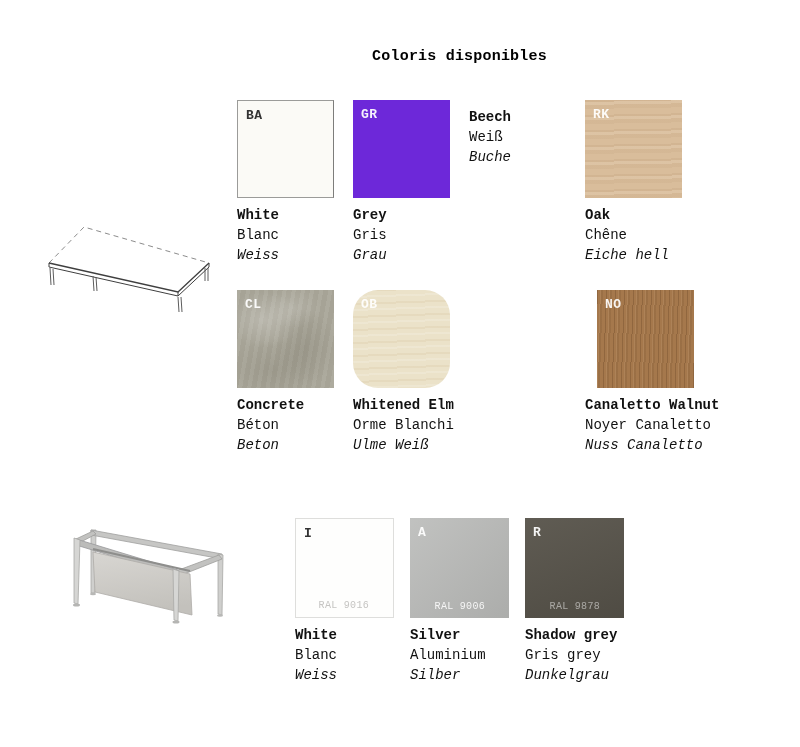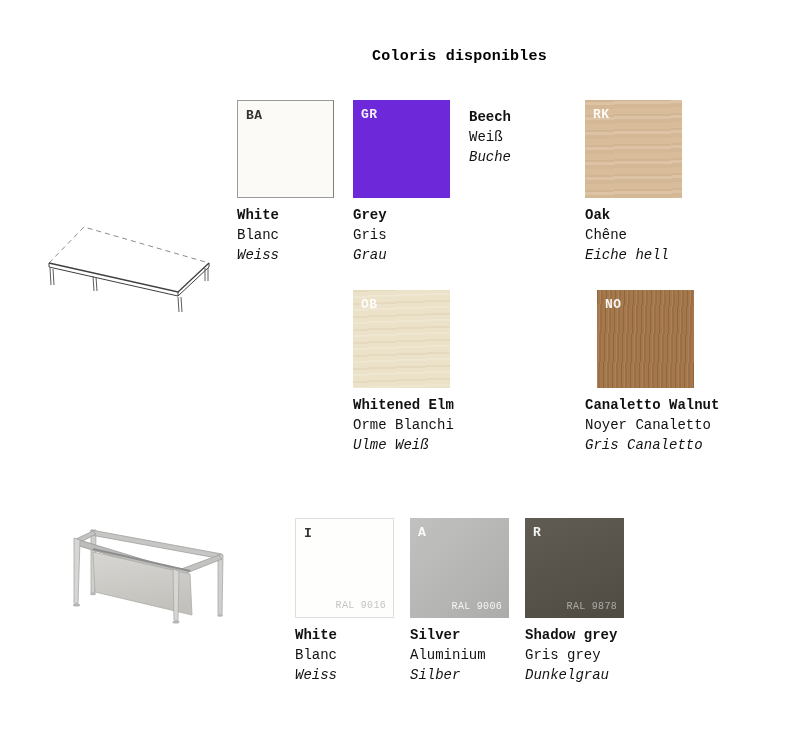--- a/index.html
+++ b/index.html
@@ -14,40 +14,40 @@
   .cell{position:absolute;white-space:nowrap;}
   .cell.c4{width:97px;}
   .cell.c3{width:99px;}
   .swatch{position:relative;width:97px;height:98px;box-sizing:border-box;}
   .c3 .swatch{width:99px;height:100px;}
   .code{
     position:absolute;top:7px;left:8px;font-size:13px;font-weight:bold;
     letter-spacing:.5px;color:rgba(255,255,255,.93);
   }
   .code-dark .code{color:#333;}
-  .ral{position:absolute;right:7px;bottom:6px;font-size:10px;letter-spacing:.3px;}
+  .ral{position:absolute;right:24px;bottom:6px;font-size:10px;letter-spacing:.3px;}
   .ral-i{color:#c5c4c2;}
   .ral-a{color:rgba(255,255,255,.88);text-align:right;}
   .ral-r{color:rgba(255,255,255,.5);}
   .lbl{font-size:14px;line-height:20px;}
   .lbl-en{font-weight:bold;margin-top:7px;}
   .lbl-de{font-style:italic;}
   
   .sw-ba .swatch{border:1px solid #9b9b99;border-right-color:#7d7d7b;}
   .sw-i .swatch{border:1px solid #dededc;}
   
   .tex-fa .swatch{background-image:
     repeating-linear-gradient(178deg, rgba(182,130,80,.10) 0 3px, rgba(255,246,232,.14) 3px 6px,
       rgba(160,110,60,.07) 6px 11px, rgba(255,255,255,0) 11px 17px);}
   .tex-rk .swatch{background-image:
     repeating-linear-gradient(179deg, rgba(150,110,70,.10) 0 2px, rgba(255,250,240,.10) 2px 5px,
       rgba(140,100,60,.06) 5px 9px, rgba(255,255,255,0) 9px 15px);}
   .tex-ob .swatch{background-image:
     repeating-linear-gradient(178deg, rgba(190,160,110,.12) 0 2px, rgba(255,255,255,0) 2px 6px,
-      rgba(255,255,255,.16) 6px 8px, rgba(255,255,255,0) 8px 13px);}
+      rgba(255,255,255,.16) 6px 8px, rgba(255,255,255,0) 8px 13px); border-radius: 25px;}
   .tex-ol .swatch{background-image:
     radial-gradient(70px 45px at 75% 18%, rgba(255,255,255,.14), rgba(255,255,255,0) 70%),
     repeating-linear-gradient(177deg, rgba(90,75,55,.14) 0 2px, rgba(255,255,255,0) 2px 5px,
       rgba(255,255,255,.08) 5px 7px, rgba(255,255,255,0) 7px 12px);}
   .tex-no .swatch{background-image:
     repeating-linear-gradient(92deg, rgba(70,40,15,.22) 0 1px, rgba(255,255,255,0) 1px 3px,
       rgba(255,230,200,.09) 3px 4px, rgba(60,35,10,.10) 4px 6px, rgba(255,255,255,0) 6px 9px);}
   .tex-cl .swatch{background-image:
     radial-gradient(55px 40px at 28% 30%, rgba(255,255,255,.22), rgba(255,255,255,0) 70%),
     radial-gradient(45px 55px at 70% 58%, rgba(85,80,65,.16), rgba(85,80,65,0) 70%),
@@ -125,38 +125,46 @@
 
   <div class="cell c4 tex-rk" style="left:585px;top:100px;">
     <div class="swatch" style="background-color: rgb(217, 189, 155);">
       <span class="code">RK</span>
     </div>
     <div class="lbl lbl-en">Oak</div>
     <div class="lbl lbl-fr">Chêne</div>
     <div class="lbl lbl-de">Eiche hell</div>
   </div>
 
+  <div class="cell c4 tex-cl" style="left:237px;top:290px;">
+    <div class="swatch" style="background-color: rgb(169, 166, 153);">
+      <span class="code">CL</span>
+    </div>
+    <div class="lbl lbl-en">Concrete</div>
+    <div class="lbl lbl-fr">Béton</div>
+    <div class="lbl lbl-de">Beton</div>
+  </div>
 
   <div class="cell c4 tex-ob" style="left:353px;top:290px;">
     <div class="swatch" style="background-color: rgb(235, 226, 201);">
       <span class="code">OB</span>
     </div>
     <div class="lbl lbl-en">Whitened Elm</div>
     <div class="lbl lbl-fr">Orme Blanchi</div>
     <div class="lbl lbl-de">Ulme Weiß</div>
   </div>
 
 
   <div class="cell c4 tex-no" style="left:585px;top:290px;">
     <div class="swatch" style="background-color: rgb(165, 120, 76); margin-left: 12px;">
       <span class="code">NO</span>
     </div>
     <div class="lbl lbl-en">Canaletto Walnut</div>
     <div class="lbl lbl-fr">Noyer Canaletto</div>
-    <div class="lbl lbl-de">Gris Canaletto</div>
+    <div class="lbl lbl-de">Nuss Canaletto</div>
   </div>
 
   <div class="cell c3 sw-i code-dark" style="left:295px;top:518px;">
     <div class="swatch" style="background-color: rgb(254, 254, 253);">
       <span class="code">I</span>
       <span class="ral ral-i">RAL 9016</span>
     </div>
     <div class="lbl lbl-en">White</div>
     <div class="lbl lbl-fr">Blanc</div>
     <div class="lbl lbl-de">Weiss</div>

